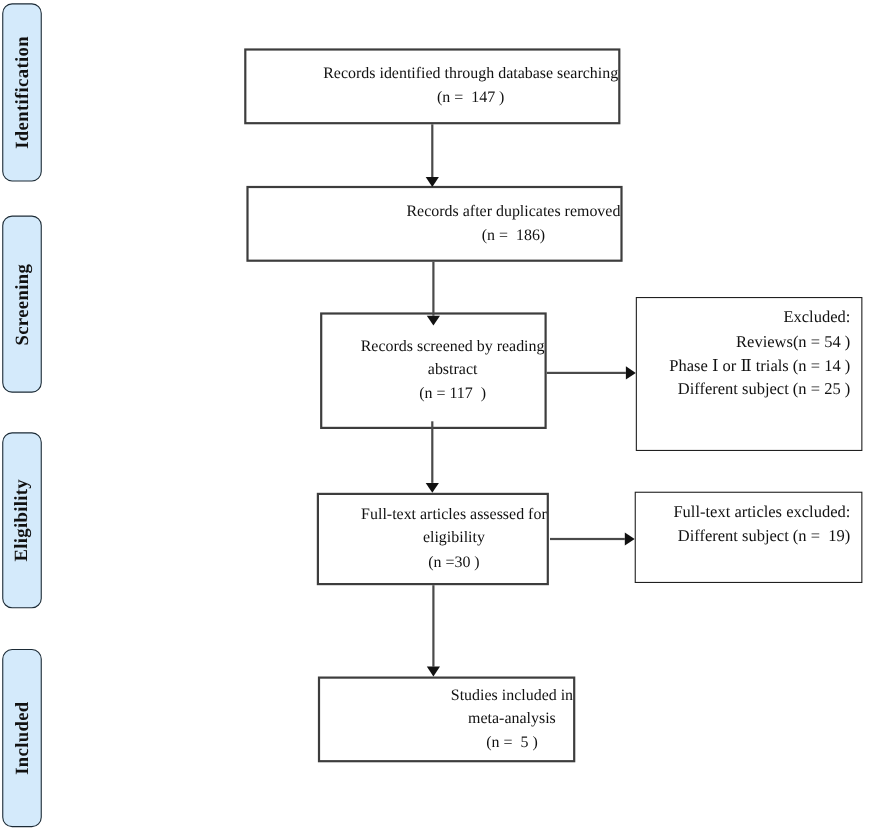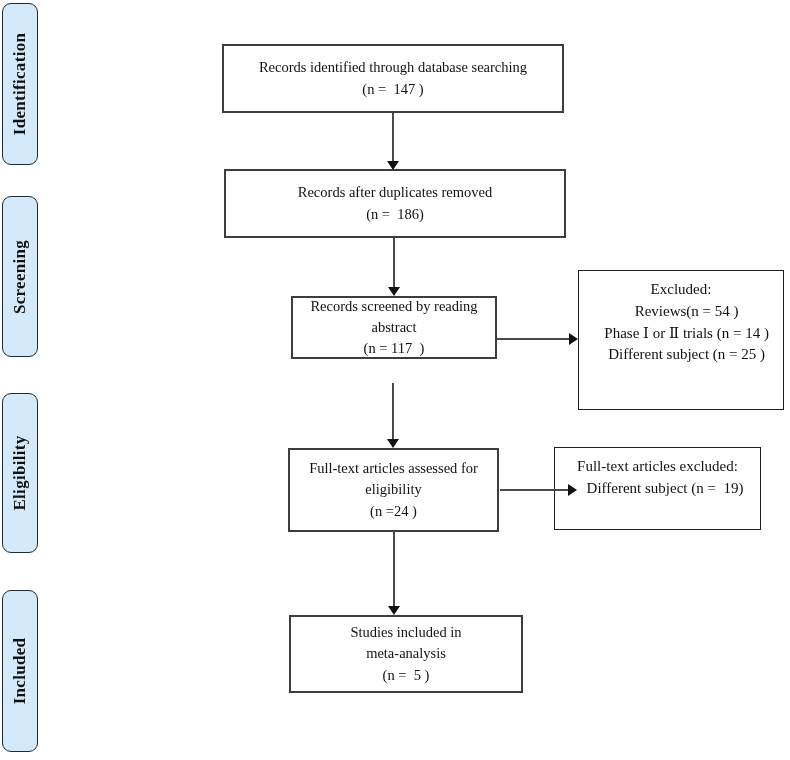--- a/index.html
+++ b/index.html
@@ -35,40 +35,40 @@
   }
 
   
   .fbox {
     position: absolute;
     background: #ffffff;
     border: 2px solid #3d3d3d;
     box-sizing: border-box;
     display: flex;
     align-items: center;
-    justify-content: center;
+    justify-content: flex-end;
   }
   .fbox .txt {
     white-space: pre-wrap;
     text-align: center;
     font-size: 14.5px;
     line-height: 1.45;
   }
 
   
   .sbox {
     position: absolute;
     background: #ffffff;
     border: 1.5px solid #202020;
     box-sizing: border-box;
     padding: 8px 10px;
   }
   .sbox .txt {
     white-space: pre-wrap;
-    text-align: center;
+    text-align: right;
     font-size: 15px;
     line-height: 1.45;
   }
 
   
   .varrow {
     position: absolute;
     width: 12px;
     display: flex;
     flex-direction: column;
@@ -117,46 +117,46 @@
   <div class="fbox" style="left:222px; top:44px; width:342px; height:69px;">
     <div class="txt">Records identified through database searching
 (n =  147 )</div>
   </div>
 
   <div class="fbox" style="left:224px; top:169px; width:342px; height:69px;">
     <div class="txt">Records after duplicates removed
 (n =  186)</div>
   </div>
 
-  <div class="fbox" style="left:291px; top:296px; width:206px; height:63px;">
+  <div class="fbox" style="left:291px; top:284px; width:206px; height:106px;">
     <div class="txt">Records screened by reading
 abstract
 (n = 117  )</div>
   </div>
 
   <div class="fbox" style="left:288px; top:448px; width:211px; height:84px;">
     <div class="txt">Full-text articles assessed for
 eligibility
-(n =24 )</div>
+(n =30 )</div>
   </div>
 
   <div class="fbox" style="left:289px; top:615px; width:234px; height:78px;">
     <div class="txt">Studies included in
 meta-analysis
 (n =  5 )</div>
   </div>
 
   <div class="sbox" style="left:578px; top:270px; width:206px; height:140px;">
     <div class="txt">Excluded:
    Reviews(n = 54 )
    Phase Ⅰ or Ⅱ trials (n = 14 )
    Different subject (n = 25 )</div>
   </div>
 
-  <div class="sbox" style="left:554px; top:447px; width:207px; height:83px;">
+  <div class="sbox" style="left:577px; top:447px; width:207px; height:83px;">
     <div class="txt">Full-text articles excluded:
     Different subject (n =  19)</div>
   </div>
 
   <div class="varrow" style="left:387px; top:113px; height:57px;">
     <div class="line"></div>
     <div class="head"></div>
   </div>
   <div class="varrow" style="left:388px; top:238px; height:58px;">
     <div class="line"></div>

